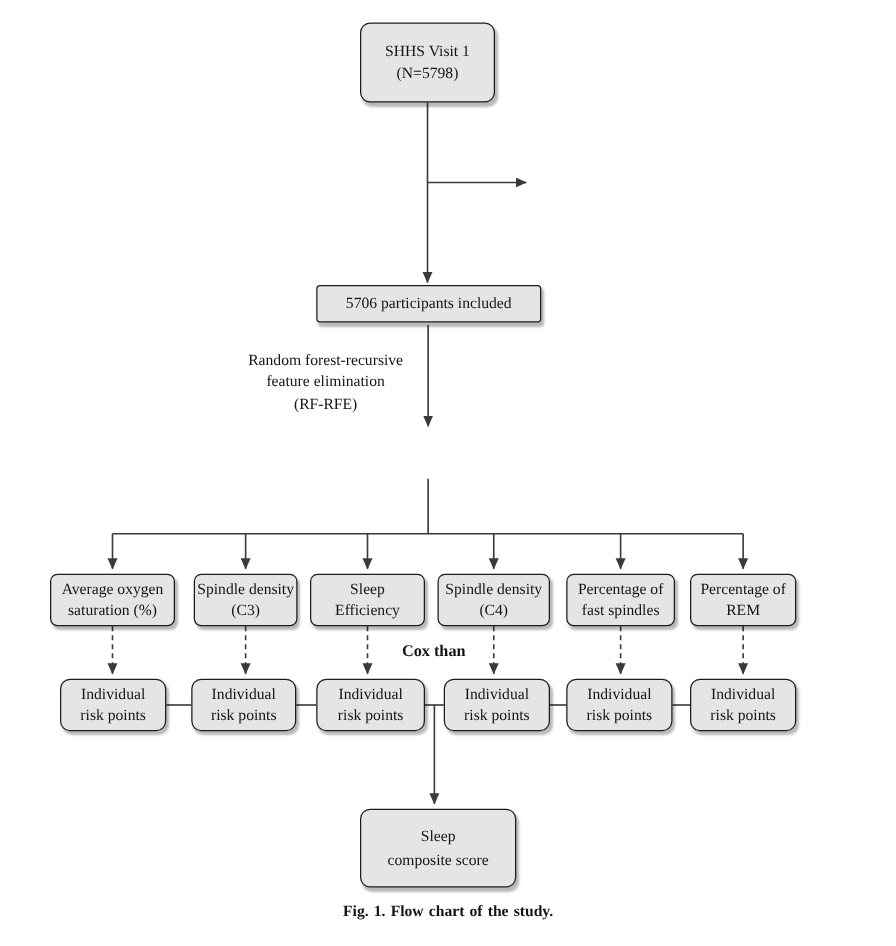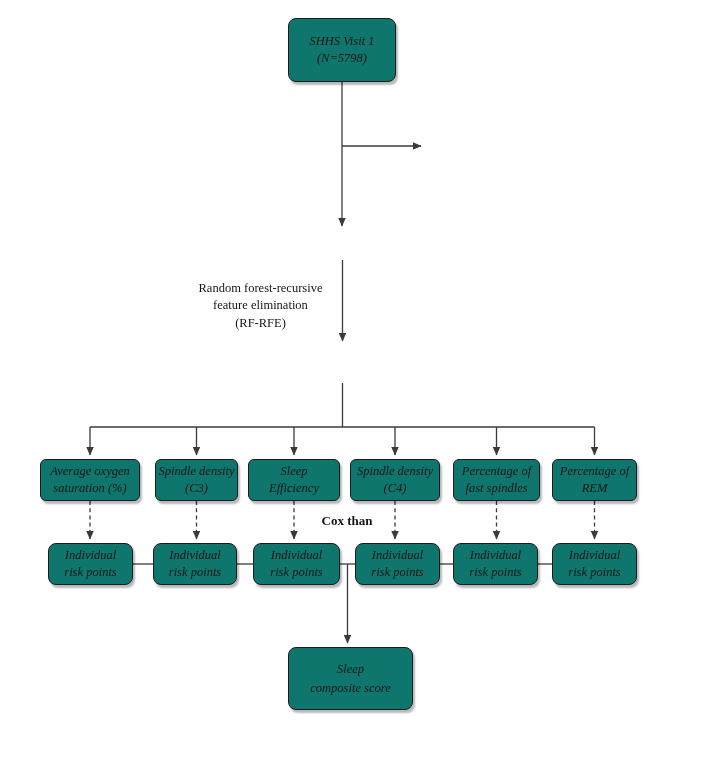--- a/index.html
+++ b/index.html
@@ -9,24 +9,24 @@
   .stage{
     position:relative;width:717px;height:757px;background:var(--page_bg);
     font-family:"Liberation Serif","DejaVu Serif",serif;color:var(--text);
     overflow:hidden;
   }
   svg.connectors{position:absolute;left:0;top:0;width:717px;height:757px;}
   svg.connectors path{stroke:var(--line);stroke-width:1.3;fill:none;}
   svg.connectors path.dashed{stroke-dasharray:4 3.2;}
   svg.connectors marker path{fill:var(--line);stroke:none;}
   .node{
-    position:absolute;background:#0f766e;border:1.2px solid var(--border);
+    position:absolute;background:#e5e5e5;border:1.2px solid var(--border);
     display:flex;align-items:center;justify-content:center;text-align:center;
     white-space:pre-line;font-size:12.5px;line-height:1.38;
-    box-shadow:2px 3px 2px rgba(0,0,0,0.28);box-sizing:border-box;font-style:italic;
+    box-shadow:2px 3px 2px rgba(0,0,0,0.28);box-sizing:border-box;
   }
   .r3{border-radius:3px}.r6{border-radius:6px}.r8{border-radius:8px}.r9{border-radius:9px}
   .node.exclusion{
     justify-content:flex-start;text-align:left;padding:0 6px;
     font-size:12px;line-height:1.55;
   }
   .floating-label{
     position:absolute;font-size:12.5px;line-height:1.38;white-space:pre-line;
     color:var(--text);
   }
@@ -75,20 +75,21 @@
     <path d="M440 564 H453"></path>
     <path d="M538 564 H552"></path>
 
     <path d="M347.5 564 V643" marker-end="url(#ah)"></path>
   </svg>
 
   <div class="node r8" style="left:288px;top:18px;width:108px;height:64px;">SHHS Visit 1
 (N=5798)</div>
 
 
+  <div class="node r3" style="left:253px;top:228px;width:180px;height:30px;">5706 participants included</div>
 
   <div class="floating-label center" style="left:178px;top:280px;width:165px;">Random forest-recursive
 feature elimination
 (RF-RFE)</div>
 
 
 
   <div class="node r6" style="left:40px;top:459px;width:100px;height:42px;">Average oxygen
 saturation (%)</div>
   <div class="node r6" style="left:155px;top:459px;width:83px;height:42px;">Spindle density
@@ -113,14 +114,15 @@
   <div class="node r8" style="left:355px;top:543px;width:85px;height:42px;">Individual
 risk points</div>
   <div class="node r8" style="left:453px;top:543px;width:85px;height:42px;">Individual
 risk points</div>
   <div class="node r8" style="left:552px;top:543px;width:85px;height:42px;">Individual
 risk points</div>
 
   <div class="node r8" style="left:288px;top:647px;width:125px;height:63px;line-height:1.5;">Sleep
 composite score</div>
 
+  <div class="caption">Fig. 1.  Flow chart of the study.</div>
 
 </div>
 
 </body></html>

